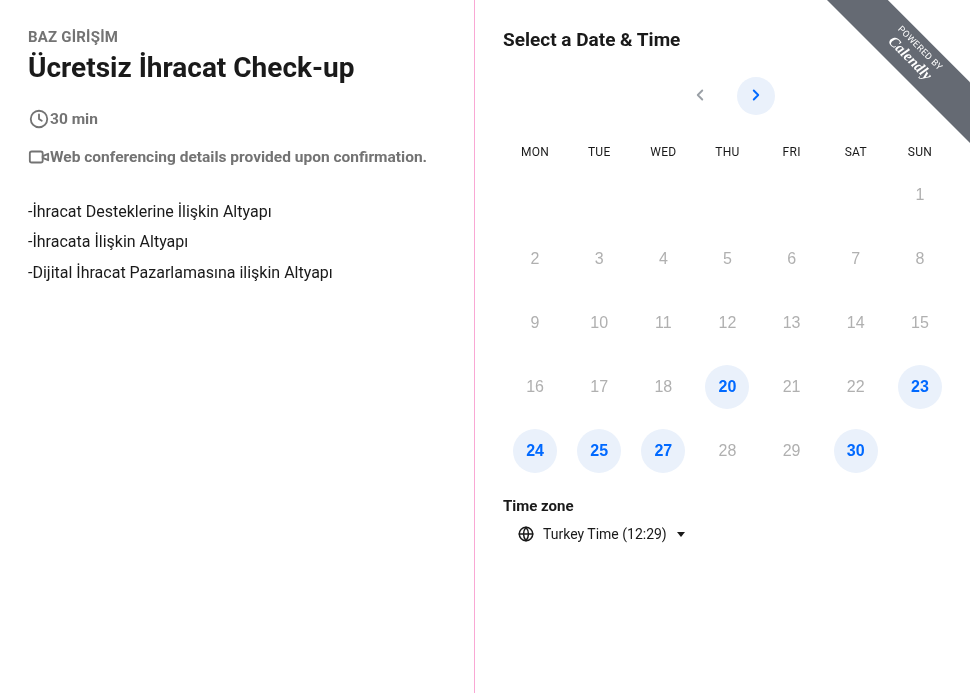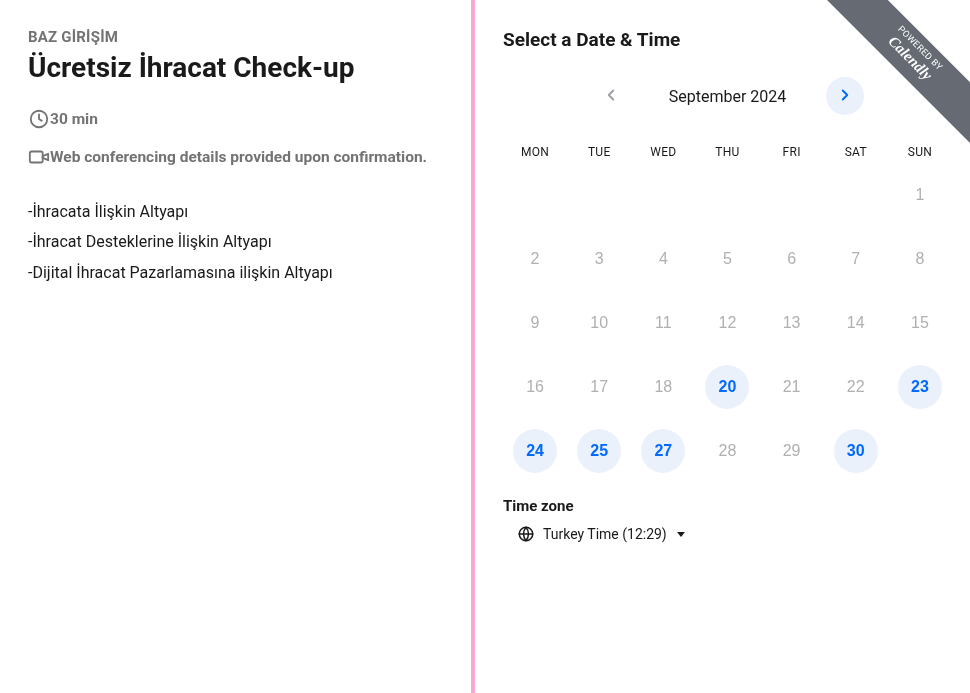--- a/index.html
+++ b/index.html
@@ -12,21 +12,21 @@
     position: relative;
   }
   .container {
     display: flex;
     width: 100%;
     height: 100%;
   }
   .left-panel {
     width: 475px;
     padding: 28px 30px 28px 28px;
-    border-right: 4px solid #f9a8d4;
+    border-right: 1px solid #f9a8d4;
   }
   .organizer {
     font-size: 15px;
     font-weight: 700;
     color: #737373;
     letter-spacing: 0.2px;
     margin-bottom: 4px;
   }
   .event-title {
     font-size: 28px;
@@ -242,38 +242,37 @@
       <span class="meta-icon">
         <svg viewBox="0 0 24 24" fill="none" stroke="currentColor" stroke-width="2" stroke-linecap="round" stroke-linejoin="round">
             <rect x="2" y="6" width="14" height="12" rx="2"></rect>
             <path d="M22 8.5v7L16 13v-2l6-2.5z"></path>
           </svg>
       </span>
       <span class="meta-text">Web conferencing details provided upon confirmation.</span>
     </div>
 
     <div class="description">
+      <div>-İhracat Desteklerine İlişkin Altyapı</div>
       <div>-İhracata İlişkin Altyapı</div>
-      <div>-İhracat Desteklerine İlişkin Altyapı</div>
       <div>-Dijital İhracat Pazarlamasına ilişkin Altyapı</div>
     </div>
   </div>
 
   <div class="right-panel">
     <h2 class="select-title">Select a Date &amp; Time</h2>
 
     <div class="month-nav">
       <button class="nav-btn">
         <span>
           <svg width="18" height="18" viewBox="0 0 24 24" fill="none" stroke="currentColor" stroke-width="2.5" stroke-linecap="round" stroke-linejoin="round">
               <path d="M15 18l-6-6 6-6"></path>
             </svg>
         </span>
       </button>
-      <span class="month-label">September 2024</span>
       <button class="nav-btn active">
         <span>
           <svg width="18" height="18" viewBox="0 0 24 24" fill="none" stroke="currentColor" stroke-width="2.5" stroke-linecap="round" stroke-linejoin="round">
               <path d="M9 18l6-6-6-6"></path>
             </svg>
         </span>
       </button>
     </div>
 
     <div class="weekdays" id="weekdays">

